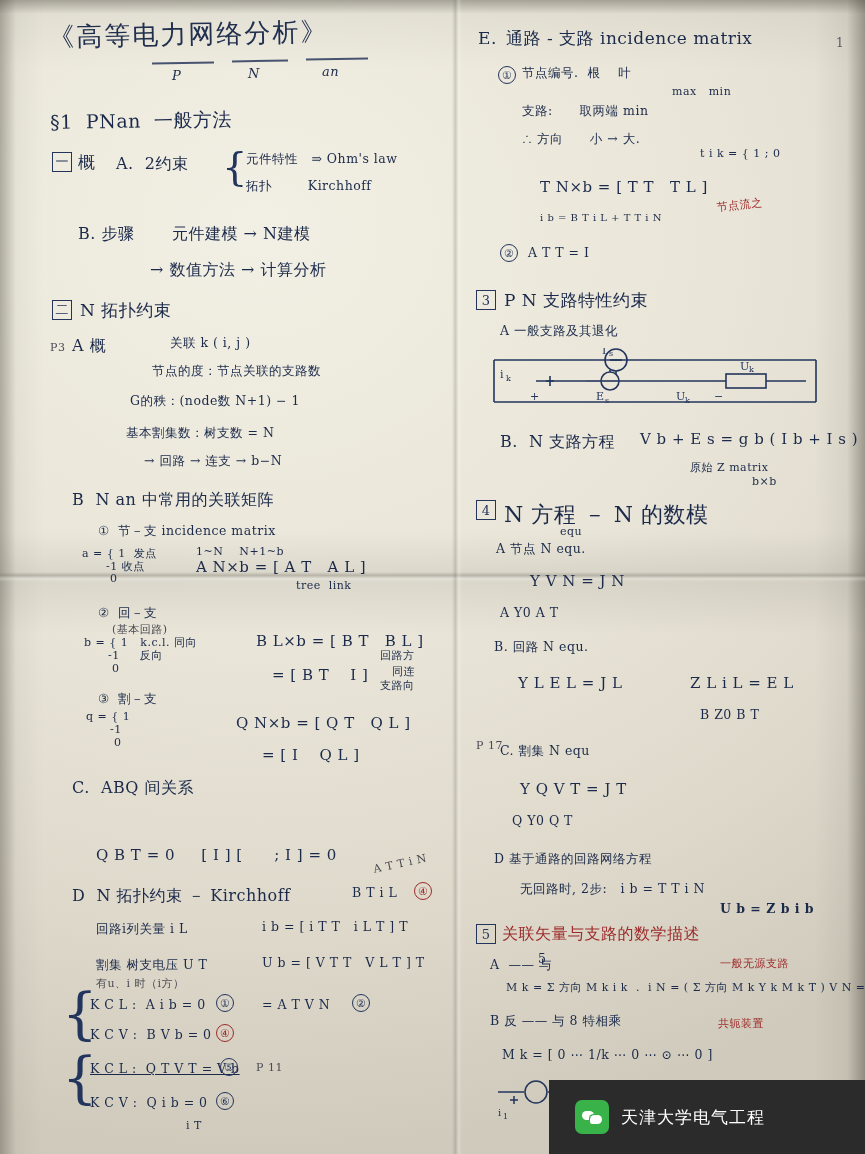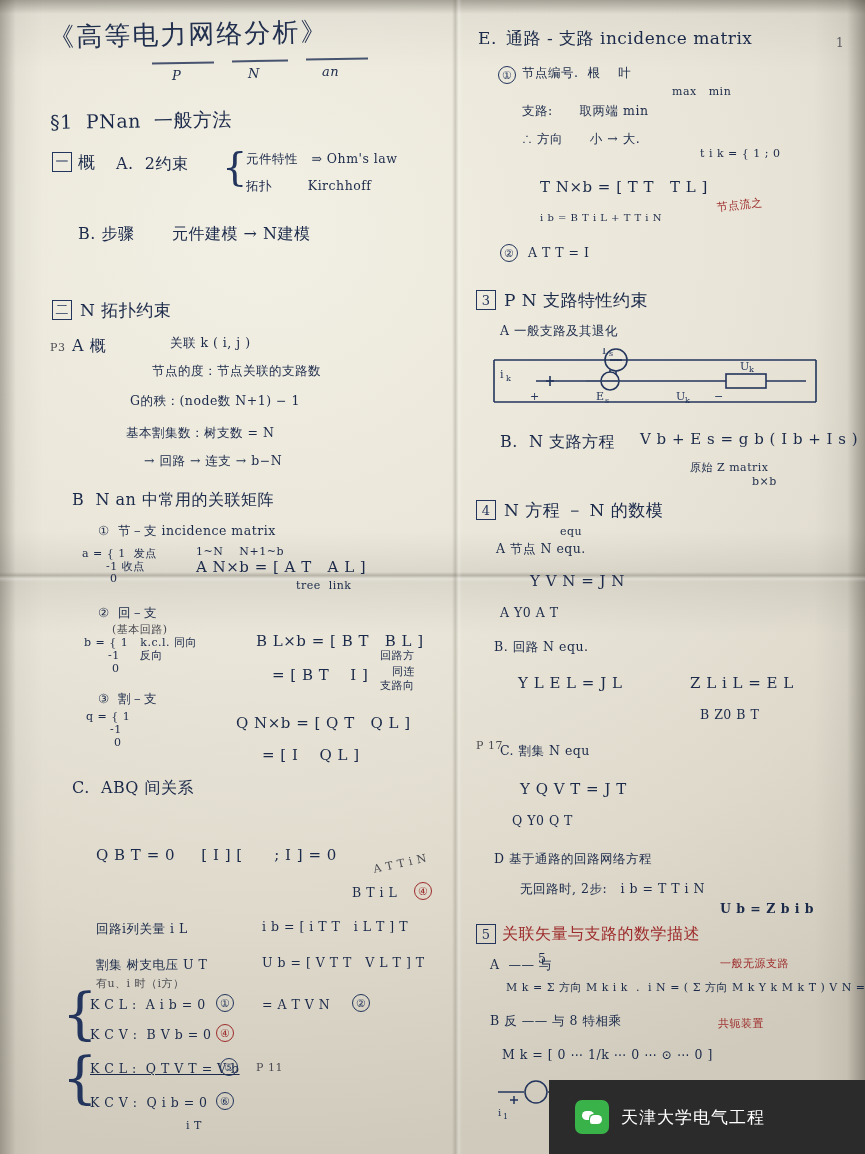--- a/index.html
+++ b/index.html
@@ -188,20 +188,21 @@
 
   <div class="boxnum" style="left:52px; top:152px;">一</div>
   <div class="hw" style="left:78px; top:150px; font-size:17px;">概</div>
   <div class="hw" style="left:116px; top:152px; font-size:16px;">A.  2约束</div>
   <div class="brace" style="left:222px; top:146px;">{</div>
   <div class="hw small" style="left:246px; top:150px;">元件特性   ⇒ Ohm's law</div>
   <div class="hw small" style="left:246px; top:177px;">拓扑        Kirchhoff</div>
 
   <div class="hw" style="left:78px; top:222px; font-size:16px;">B. 步骤</div>
   <div class="hw" style="left:172px; top:222px; font-size:16px;">元件建模 → N建模</div>
+  <div class="hw" style="left:150px; top:258px; font-size:16px;">→ 数值方法 → 计算分析</div>
 
   <div class="boxnum" style="left:52px; top:300px;">二</div>
   <div class="hw" style="left:80px; top:298px; font-size:17px;">N 拓扑约束</div>
 
   <div class="hw tiny ink-pencil" style="left:50px; top:340px;">P3</div>
   <div class="hw" style="left:72px; top:334px; font-size:16px;">A 概</div>
   <div class="hw small" style="left:170px; top:334px;">关联 k ( i, j )</div>
   <div class="hw small" style="left:152px; top:362px;">节点的度：节点关联的支路数</div>
   <div class="hw small" style="left:130px; top:392px;">G的秩：(node数 N+1) − 1</div>
   <div class="hw small" style="left:126px; top:424px;">基本割集数：树支数 = N</div>
@@ -235,20 +236,21 @@
   <div class="hw tiny" style="left:86px; top:710px; line-height:1.2;">q = { 1
       -1
        0 </div>
   <div class="hw" style="left:236px; top:712px; font-size:15px;">Q N×b = [ Q T   Q L ]</div>
   <div class="hw" style="left:262px; top:744px; font-size:15px;">= [ I    Q L ]</div>
 
   <div class="hw" style="left:72px; top:776px; font-size:16px;">C.  ABQ 间关系</div>
   <div class="hw" style="left:96px; top:844px; font-size:15px;">Q B T = 0     [ I ] [      ; I ] = 0</div>
   <div class="hw tiny ink-pencil" style="left:372px; top:862px; transform: rotate(-12deg);">A T T i N</div>
 
+  <div class="hw" style="left:72px; top:884px; font-size:16px;">D  N 拓扑约束 － Kirchhoff</div>
   <div class="hw small" style="left:352px; top:884px;">B T i L</div>
   <div class="circnum red" style="left:414px; top:882px;">④</div>
 
   <div class="hw small" style="left:96px; top:920px;">回路i列关量 i L</div>
   <div class="hw small" style="left:262px; top:918px;">i b = [ i T T   i L T ] T</div>
   <div class="hw small" style="left:96px; top:956px;">割集 树支电压 U T</div>
   <div class="hw small" style="left:262px; top:954px;">U b = [ V T T   V L T ] T</div>
   <div class="hw tiny ink-pencil" style="left:96px; top:976px;">有u、i 时（i方）</div>
 
   <div class="brace tall" style="left:62px; top:986px;">{</div>
@@ -324,21 +326,21 @@
       <text x="224" y="52">−</text>
     </g>
   </svg>
 
   <div class="hw" style="left:500px; top:430px; font-size:16px;">B.  N 支路方程</div>
   <div class="hw" style="left:640px; top:428px; font-size:15px;">V b + E s = g b ( I b + I s )</div>
   <div class="hw tiny" style="left:690px; top:460px;">原始 Z matrix</div>
   <div class="hw tiny" style="left:752px; top:474px;">b×b</div>
 
   <div class="boxnum" style="left:476px; top:500px;">4</div>
-  <div class="hw" style="left:504px; top:498px; font-size:17px;">N 方程 － N 的数模</div>
+  <div class="hw" style="left:504px; top:498px; font-size:22px;">N 方程 － N 的数模</div>
   <div class="hw tiny" style="left:560px; top:524px;">equ</div>
   <div class="hw small" style="left:496px; top:540px;">A 节点 N equ.</div>
   <div class="hw" style="left:530px; top:570px; font-size:15px;">Y V N = J N</div>
   <div class="hw small" style="left:500px; top:604px;">A Y0 A T</div>
   <div class="hw small" style="left:494px; top:638px;">B. 回路 N equ.</div>
   <div class="hw" style="left:518px; top:672px; font-size:15px;">Y L E L = J L</div>
   <div class="hw" style="left:690px; top:672px; font-size:15px;">Z L i L = E L</div>
   <div class="hw small" style="left:700px; top:706px;">B Z0 B T</div>
   <div class="hw tiny ink-pencil" style="left:476px; top:738px;">P 17</div>
   <div class="hw small" style="left:500px; top:742px;">C. 割集 N equ</div>

